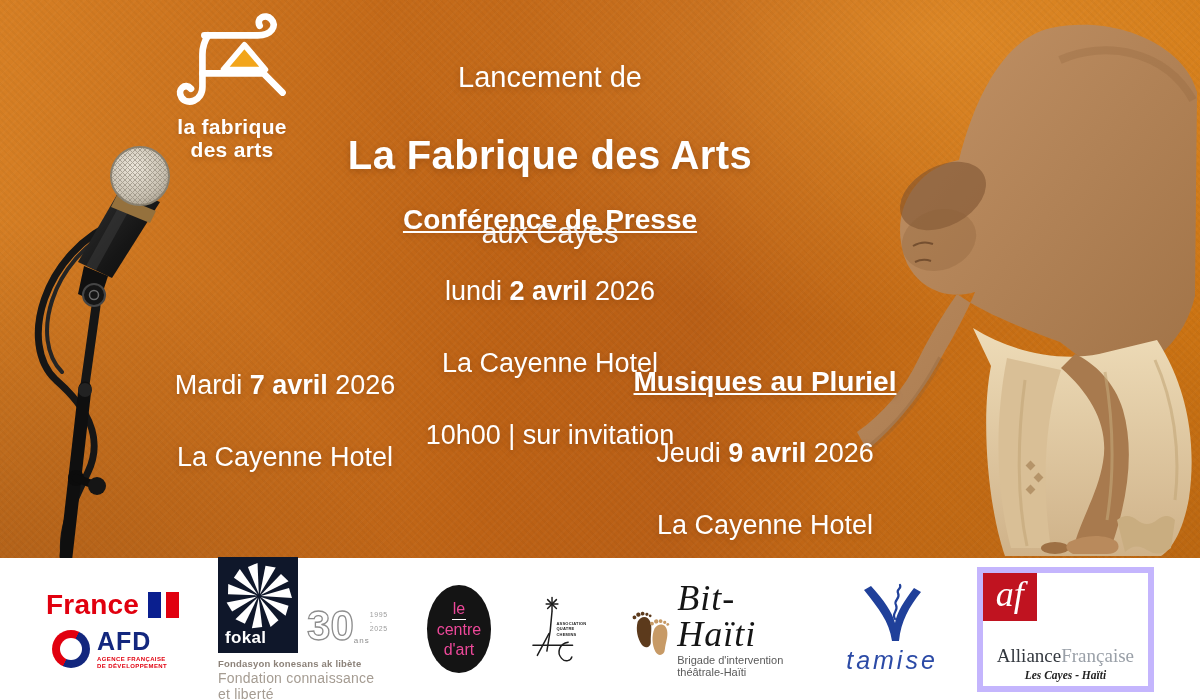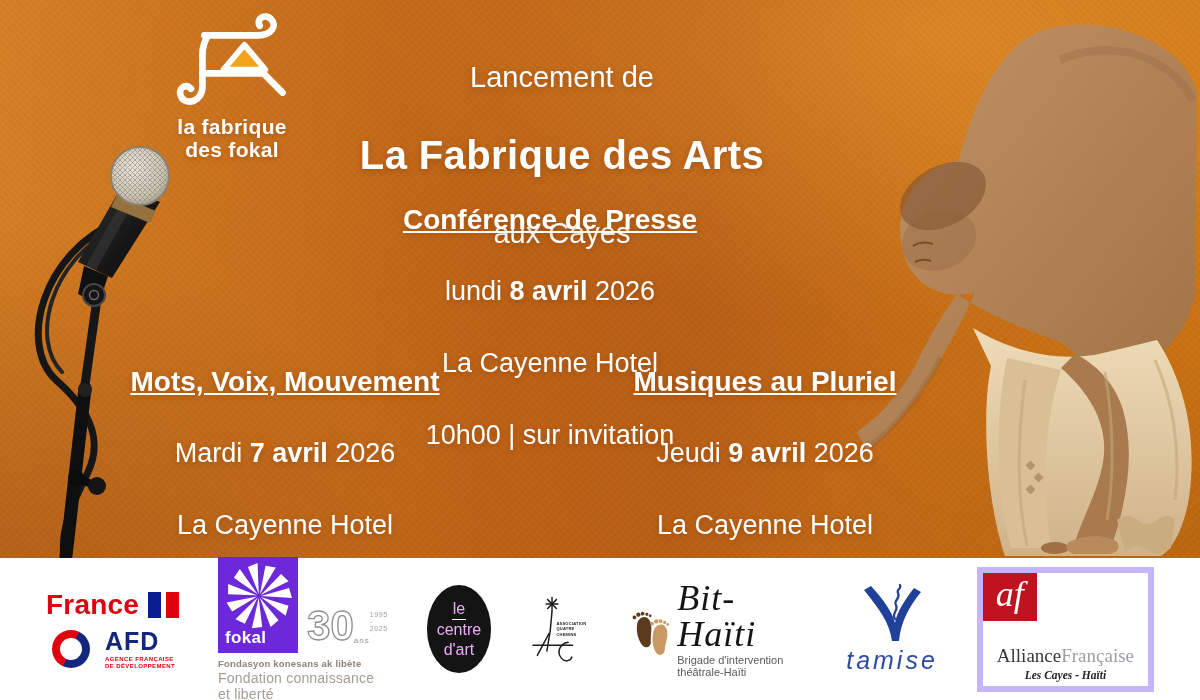--- a/index.html
+++ b/index.html
@@ -22,21 +22,21 @@
   svg.dancer{position:absolute;right:0;top:0;}
 
   
   .brand{position:absolute;left:148px;top:12px;width:168px;text-align:center;color:#fff;}
   .brand-text{font-weight:bold;font-size:21px;line-height:1.08;letter-spacing:.3px;
               text-shadow:0 2px 5px rgba(95,40,0,.30);}
 
   
   .block{position:absolute;text-align:center;color:#fff;
          text-shadow:0 2px 6px rgba(95,40,0,.33);white-space:pre-wrap;}
-  .title-block{left:12px;top:26px;width:1100px;}
+  .title-block{left:0;top:26px;width:1100px;}
   .t1{font-size:29px;line-height:1.1;}
   .t2{font-size:40px;font-weight:bold;letter-spacing:.4px;line-height:1.05;margin-top:4px;}
   .t3{font-size:29px;line-height:1.1;margin-top:6px;}
 
   .press-block{left:0;top:168px;width:1100px;}
   .blk-h{font-size:28px;font-weight:bold;line-height:1.15;text-decoration:underline;}
   .blk-line{font-size:27px;line-height:1.22;}
   .press-block .blk-line,.event-block .blk-line{margin-top:3px;}
 
   .event-block{top:330px;width:500px;}
@@ -53,39 +53,39 @@
   .p-france{display:flex;flex-direction:column;gap:8px;}
   .fr-row1{display:flex;align-items:center;gap:9px;}
   .fr-word{color:#e1000f;font-weight:bold;font-size:28px;letter-spacing:.2px;}
   .flag{display:flex;gap:5px;}
   .flag-b{width:13px;height:26px;background:#0a1f8f;}
   .flag-r{width:13px;height:26px;background:#e1000f;}
   .fr-row2{display:flex;align-items:center;gap:7px;margin-left:6px;}
   .afd-ring{width:38px;height:38px;border-radius:50%;position:relative;
             background:conic-gradient(from 205deg,#e1000f 0 50%,#13277e 50% 100%);}
   .afd-ring::after{content:"";position:absolute;inset:8px;border-radius:50%;background:#fff;}
-  .afd-col{display:flex;flex-direction:column;line-height:1;margin-left:8px;}
+  .afd-col{display:flex;flex-direction:column;line-height:1;}
   .afd-org{color:#13277e;font-weight:bold;font-size:25px;letter-spacing:1px;}
   .afd-tag{color:#e1000f;font-weight:bold;font-size:6px;letter-spacing:.4px;margin-top:1.5px;}
 
   
   .p-fokal{display:flex;flex-direction:column;align-items:flex-start;}
   .fokal-row{display:flex;align-items:flex-end;gap:9px;}
-  .fokal-sq{width:80px;height:96px;background:#6d28d9;position:relative;}
+  .fokal-sq{width:80px;height:96px;background:#0f172a;position:relative;}
   .fokal-name{position:absolute;left:7px;bottom:5px;color:#fff;font-weight:bold;font-size:17px;letter-spacing:.3px;}
   .thirty-col{display:flex;flex-direction:row;align-items:flex-start;padding-bottom:8px;}
   .thirty{font-size:42px;font-weight:bold;line-height:.9;color:#fff;
           -webkit-text-stroke:1.3px #8d8d8d;}
   .thirty-ans{font-size:8px;color:#8d8d8d;letter-spacing:1px;margin-top:-2px;align-self:flex-end;}
   .thirty-years{font-size:7px;color:#9c9c9c;margin-top:4px;letter-spacing:.6px;}
   .fokal-tag1{font-size:9.5px;font-weight:bold;color:#8c8279;margin-top:5px;letter-spacing:.2px;}
   .fokal-tag2{font-size:14px;color:#a59c92;margin-top:1px;letter-spacing:.2px;}
 
   
-  .ca-circle{width:88px;height:88px;border-radius:50%;background:#141414;color:#f0abfc;
+  .ca-circle{width:88px;height:88px;border-radius:50%;background:#141414;color:#ec4899;
              display:flex;flex-direction:column;align-items:center;justify-content:center;
              font-size:16px;line-height:1.2;font-weight:500;}
   .ca-le{border-bottom:1.5px solid #fff;padding:0 1px 1px;}
 
   
   .p-bit{display:flex;align-items:center;gap:4px;}
   .bit-col{display:flex;flex-direction:column;align-items:center;}
   .bit-name{font-family:"Liberation Serif",serif;font-style:italic;font-size:36px;color:#151515;
             letter-spacing:1px;line-height:1;}
   .bit-tag{font-size:11px;color:#5a5a5a;margin-top:2px;}
@@ -190,39 +190,38 @@
       <svg width="124" height="100" viewBox="0 0 130 104">
         <g fill="none" stroke="#fff" stroke-width="7" stroke-linecap="round" stroke-linejoin="round">
           <path d="M36 24 H92 C106 24 113 14 106 7 C100 1 90 6 94 14"></path>
           <path d="M40 24 C36 30 34 36 34 44 V78 C34 93 18 98 12 89 C7 81 16 73 22 80"></path>
         </g>
         <path d="M56 60 L78 34 L100 60 Z" fill="#f2a51a" stroke="#fff" stroke-width="6" stroke-linejoin="round"></path>
         <path d="M34 64 H98 L118 84" fill="none" stroke="#fff" stroke-width="7" stroke-linecap="round" stroke-linejoin="round"></path>
       </svg>
       <div class="brand-text">
         <div>la fabrique</div>
-        <div>des fokal</div>
+        <div>des arts</div>
       </div>
     </div>
 
     <div class="block title-block">
       <div class="t1">Lancement de</div>
       <div class="t2">La Fabrique des Arts</div>
       <div class="t3">aux Cayes</div>
     </div>
 
     <div class="block press-block">
       <div class="blk-h">Conférence de Presse</div>
-      <div class="blk-line"><span>lundi </span><b>8 avril</b><span> 2026</span></div>
+      <div class="blk-line"><span>lundi </span><b>2 avril</b><span> 2026</span></div>
       <div class="blk-line">La Cayenne Hotel</div>
       <div class="blk-line">10h00 | sur invitation</div>
     </div>
 
     <div class="block event-block event-left">
-      <div class="blk-h">Mots, Voix, Mouvement</div>
       <div class="blk-line"><span>Mardi </span><b>7 avril</b><span> 2026</span></div>
       <div class="blk-line">La Cayenne Hotel</div>
       
     </div>
 
     <div class="block event-block event-right">
       <div class="blk-h">Musiques au Pluriel</div>
       <div class="blk-line"><span>Jeudi </span><b>9 avril</b><span> 2026</span></div>
       <div class="blk-line">La Cayenne Hotel</div>
       

